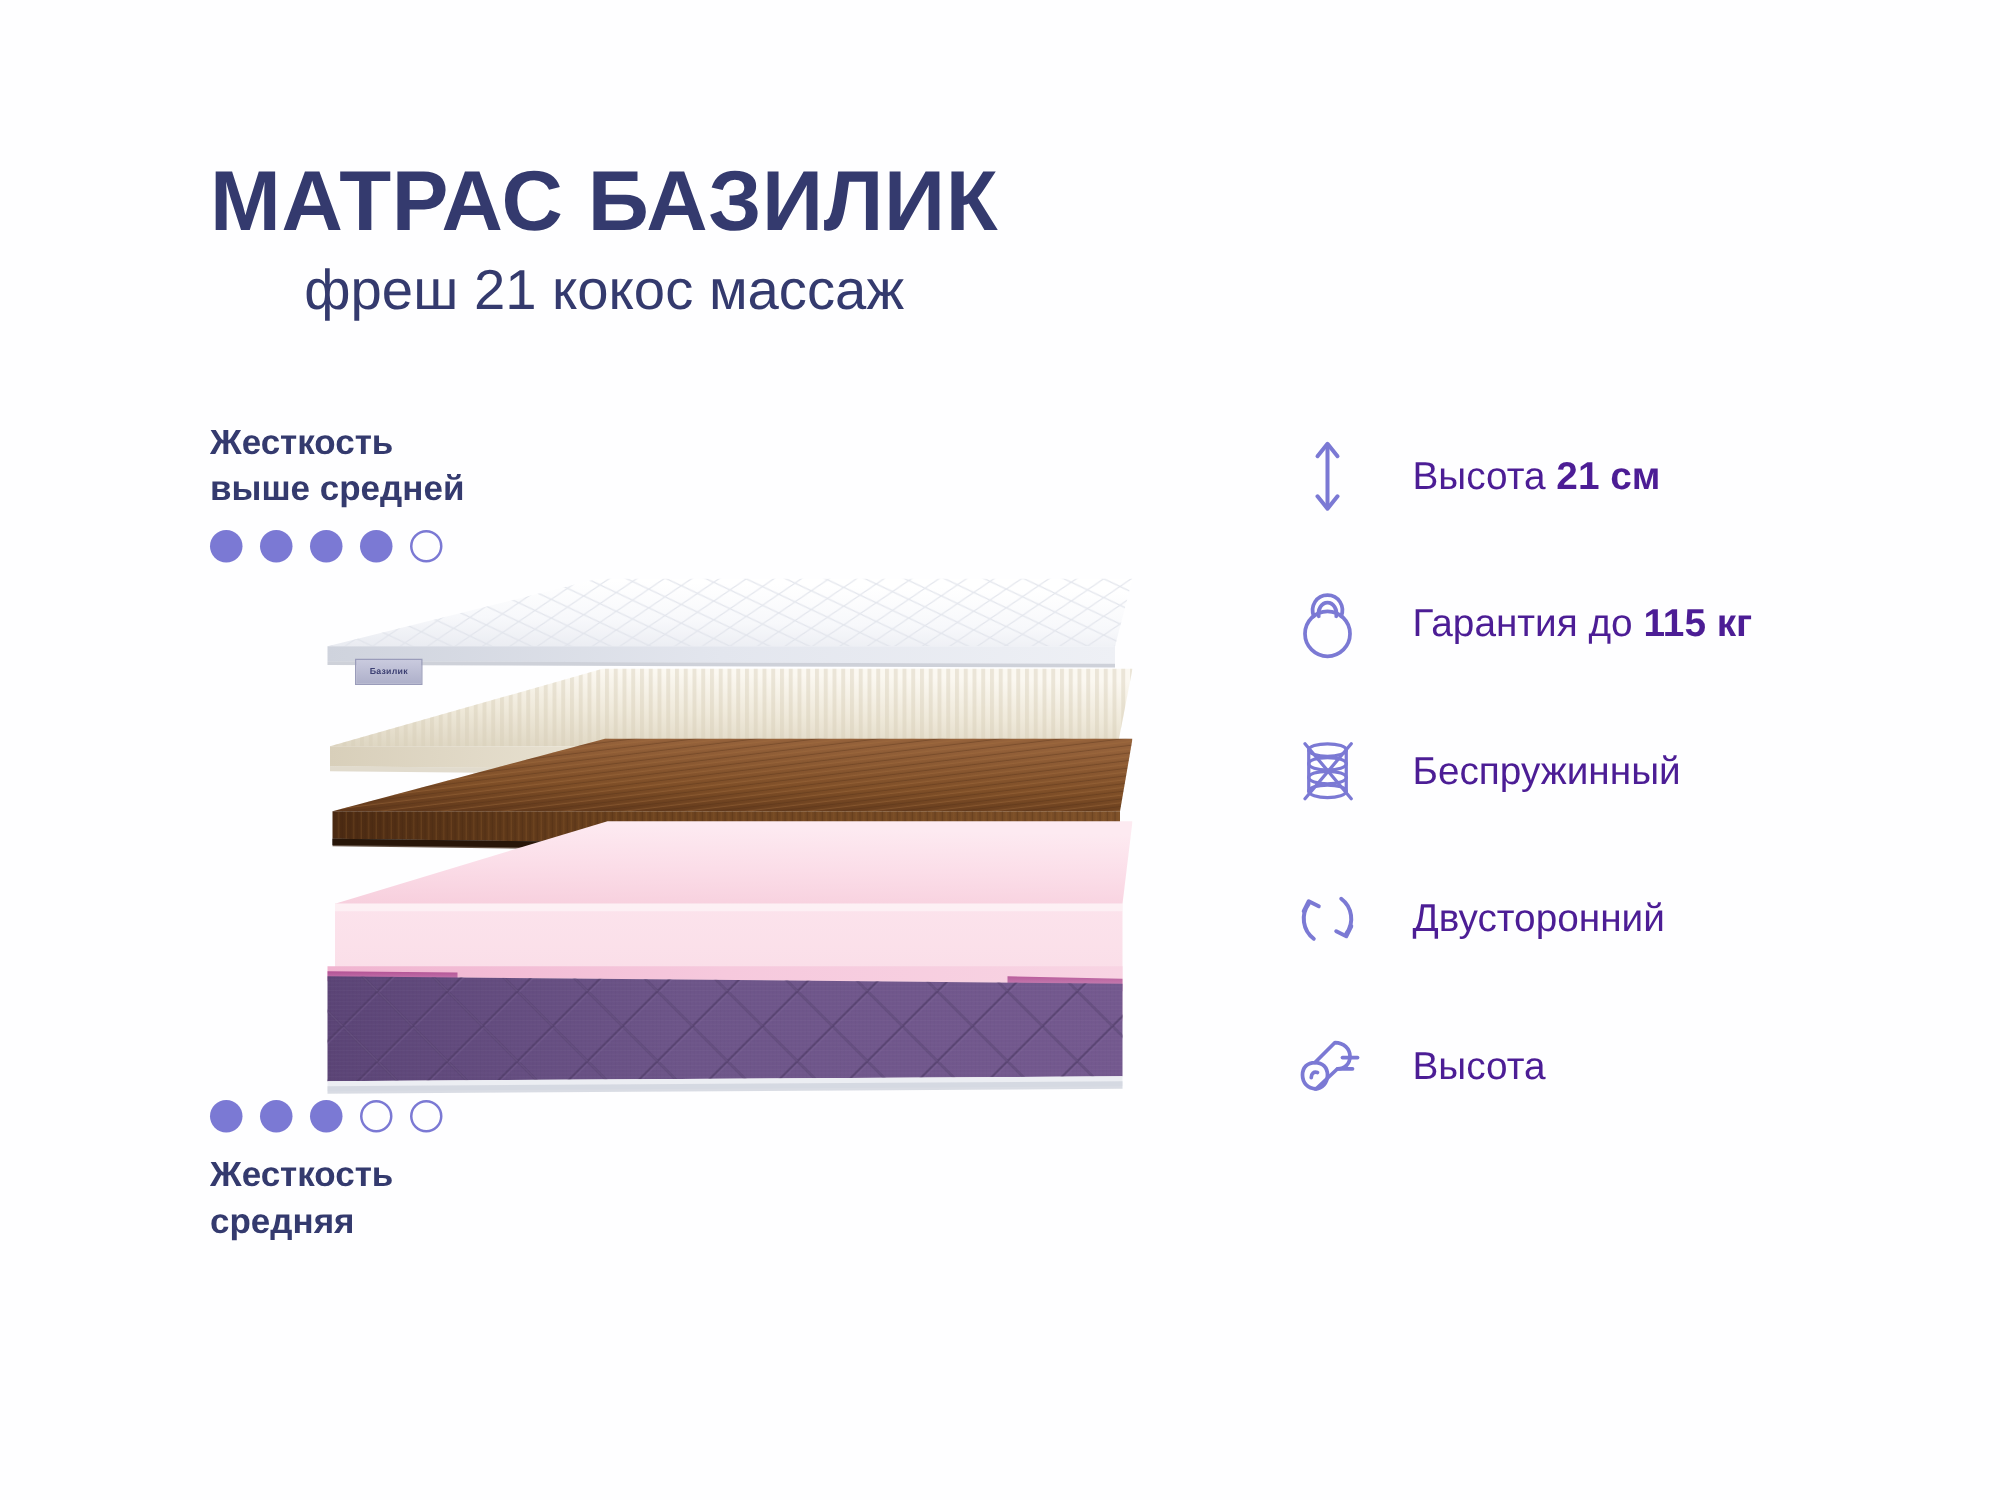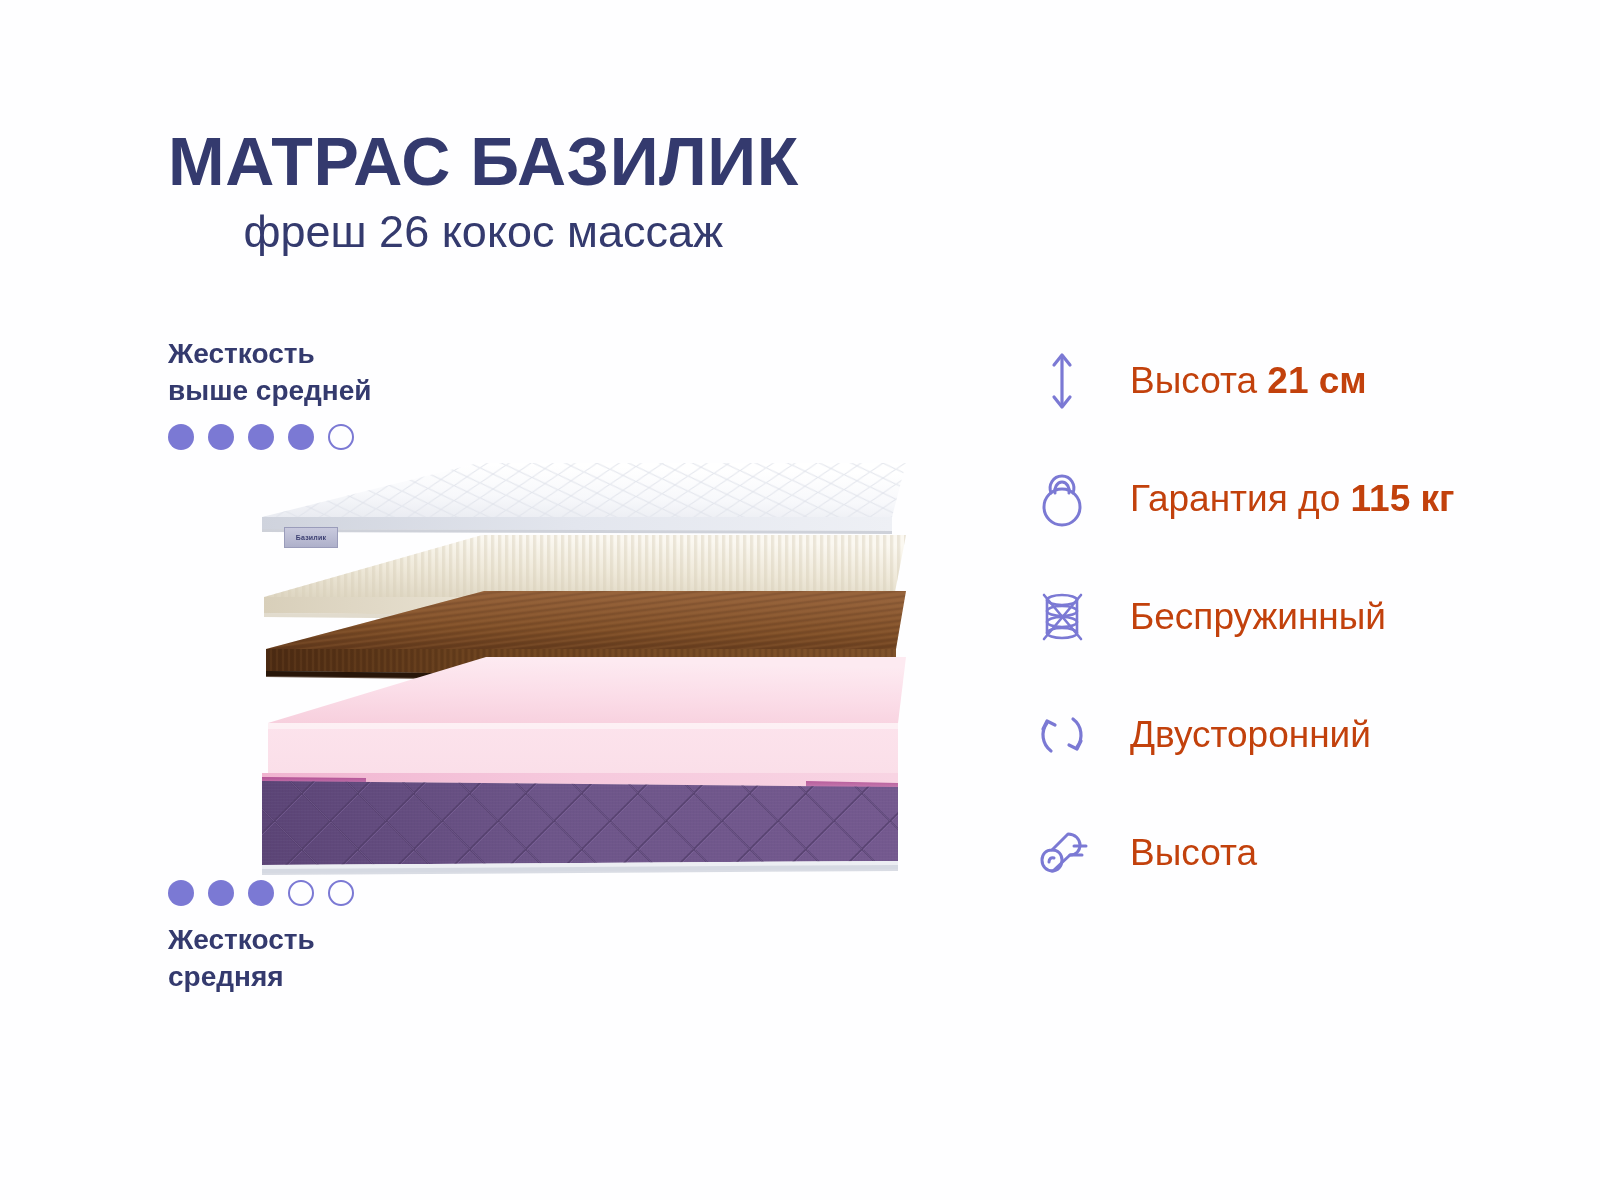--- a/index.html
+++ b/index.html
@@ -104,23 +104,23 @@
     flex: 0 0 64px;
     display: flex;
     align-items: center;
     justify-content: center;
   }
   .feature-icon svg {
     display: block;
     overflow: visible;
   }
   .feature-text {
-    font-size: 37px;
+    font-size: 31px;
     font-weight: 500;
-    color: #c2410c;
+    color: #4c1d95;
     white-space: nowrap;
   }
   .feature-text b {
     font-weight: 700;
   }
 
   
   .mattress {
     position: absolute;
     left: 246px;
@@ -153,21 +153,21 @@
     overflow: hidden;
   }
 </style>
 </head>
 <body>
 
 <div class="page">
 
   <div class="title-block">
     <div class="title-main">матрас БАЗИЛИК</div>
-    <div class="title-sub">фреш 26 кокос массаж</div>
+    <div class="title-sub">фреш 21 кокос массаж</div>
   </div>
 
   <div class="firm firm-top">
     <div class="firm-label">Жесткость
 выше средней</div>
     <div class="dots">
       <span class="dot on"></span>
       <span class="dot on"></span>
       <span class="dot on"></span>
       <span class="dot on"></span>

